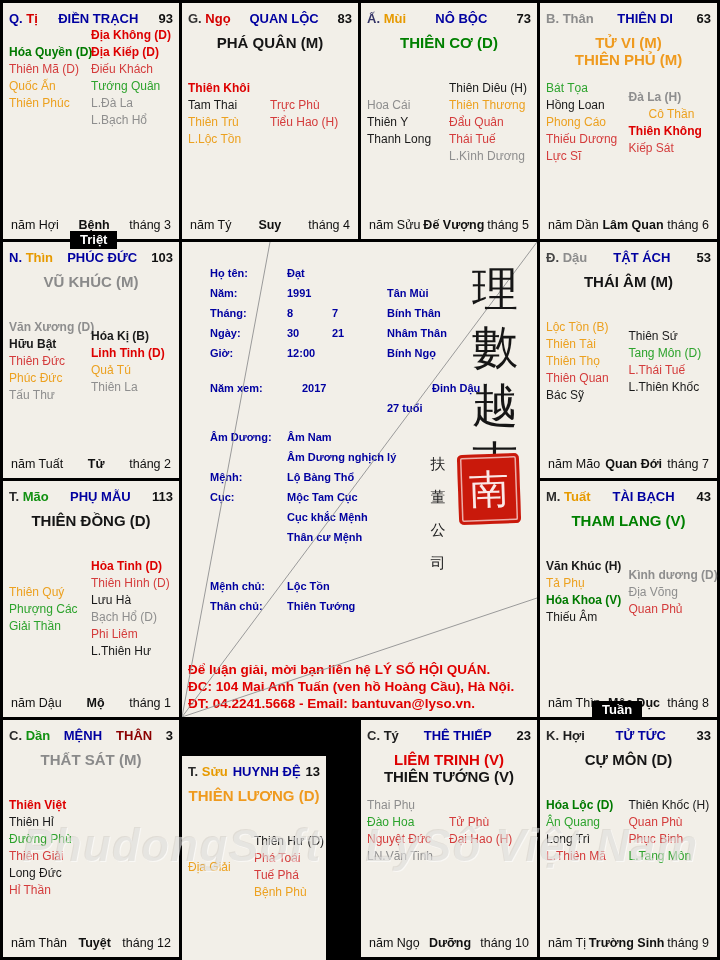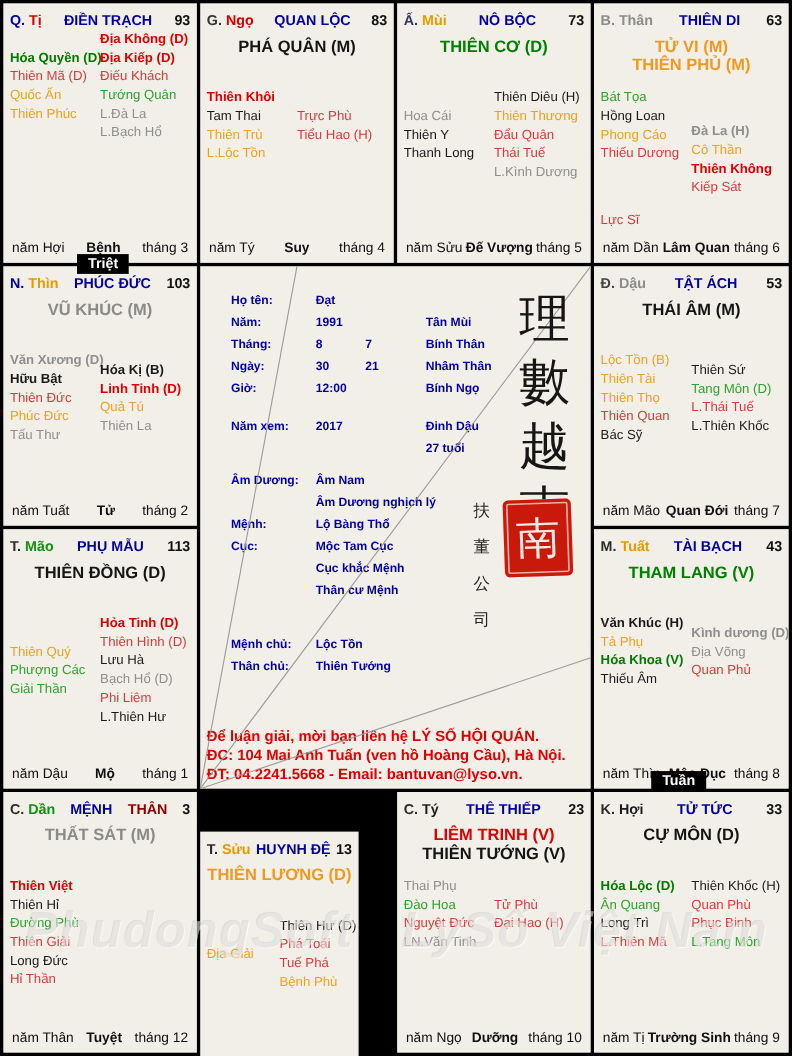--- a/index.html
+++ b/index.html
@@ -23,21 +23,21 @@
          font-size:13px;line-height:18px;padding:0 10px;z-index:6;}
   #center{position:absolute;left:182px;top:242px;width:355px;height:475px;
           background:#f2efe8;}
   #center-fields{position:absolute;left:0;top:21px;right:0;z-index:1;}
   .crow{display:flex;padding-left:28px;line-height:20px;font-size:11px;
         font-weight:bold;color:#0000a0;white-space:nowrap;}
   .crow .lbl{width:77px;flex:none;}
   .crow .c1{width:45px;flex:none;}
   .crow .c2{width:55px;flex:none;}
   .crow .c3{flex:none;}
-  .g1{margin-top:15px;}.g2{margin-top:9px;}.g3{margin-top:29px;}
+  .g1{margin-top:15px;gap:15px;}.g2{margin-top:9px;}.g3{margin-top:29px;}
   #contact{position:absolute;left:6px;bottom:5px;color:#e00000;font-weight:bold;
            font-size:13.5px;line-height:17px;white-space:nowrap;z-index:1;}
   #lines{position:absolute;left:0;top:0;z-index:2;pointer-events:none;}
   #lines line{stroke:#9a9a9a;stroke-width:1;}
   .callig{position:absolute;left:286px;top:18px;width:54px;text-align:center;
           font-family:"DejaVu Serif",serif;font-size:46px;line-height:58px;
           color:#161616;z-index:3;}
   .callig-side{position:absolute;left:246px;top:206px;width:20px;text-align:center;
           font-family:"DejaVu Serif",serif;font-size:15px;line-height:33px;
           color:#222;z-index:3;}
@@ -160,25 +160,25 @@
     <div class="main">
         <div style="color: rgb(239, 154, 30);">TỬ VI (M)</div>
         <div style="color: rgb(239, 154, 30);">THIÊN PHỦ (M)</div>
       </div>
     <div class="cols">
       <div class="col">
           <div style="color: rgb(45, 163, 45);">Bát Tọa</div>
           <div style="color: rgb(26, 26, 26);">Hồng Loan</div>
           <div style="color: rgb(236, 161, 32);">Phong Cáo</div>
           <div style="color: rgb(212, 60, 60);">Thiếu Dương</div>
-          <div style="color: rgb(212, 60, 60); margin-top: 44px;">Lực Sĩ</div>
+          <div style="color: rgb(212, 60, 60);">Lực Sĩ</div>
         </div>
       <div class="col">
           <div style="color: rgb(142, 142, 142); font-weight: bold;">Đà La (H)</div>
-          <div style="color: rgb(236, 161, 32);">Cô Thần</div>
+          <div style="color: rgb(236, 161, 32); margin-left: 20px;">Cô Thần</div>
           <div style="color: rgb(221, 0, 0); font-weight: bold;">Thiên Không</div>
           <div style="color: rgb(212, 60, 60);">Kiếp Sát</div>
         </div>
     </div>
     <div class="foot">
       <span>năm Dần</span>
       <span class="van">Lâm Quan</span>
       <span>tháng 6</span>
     </div>
   </div>

